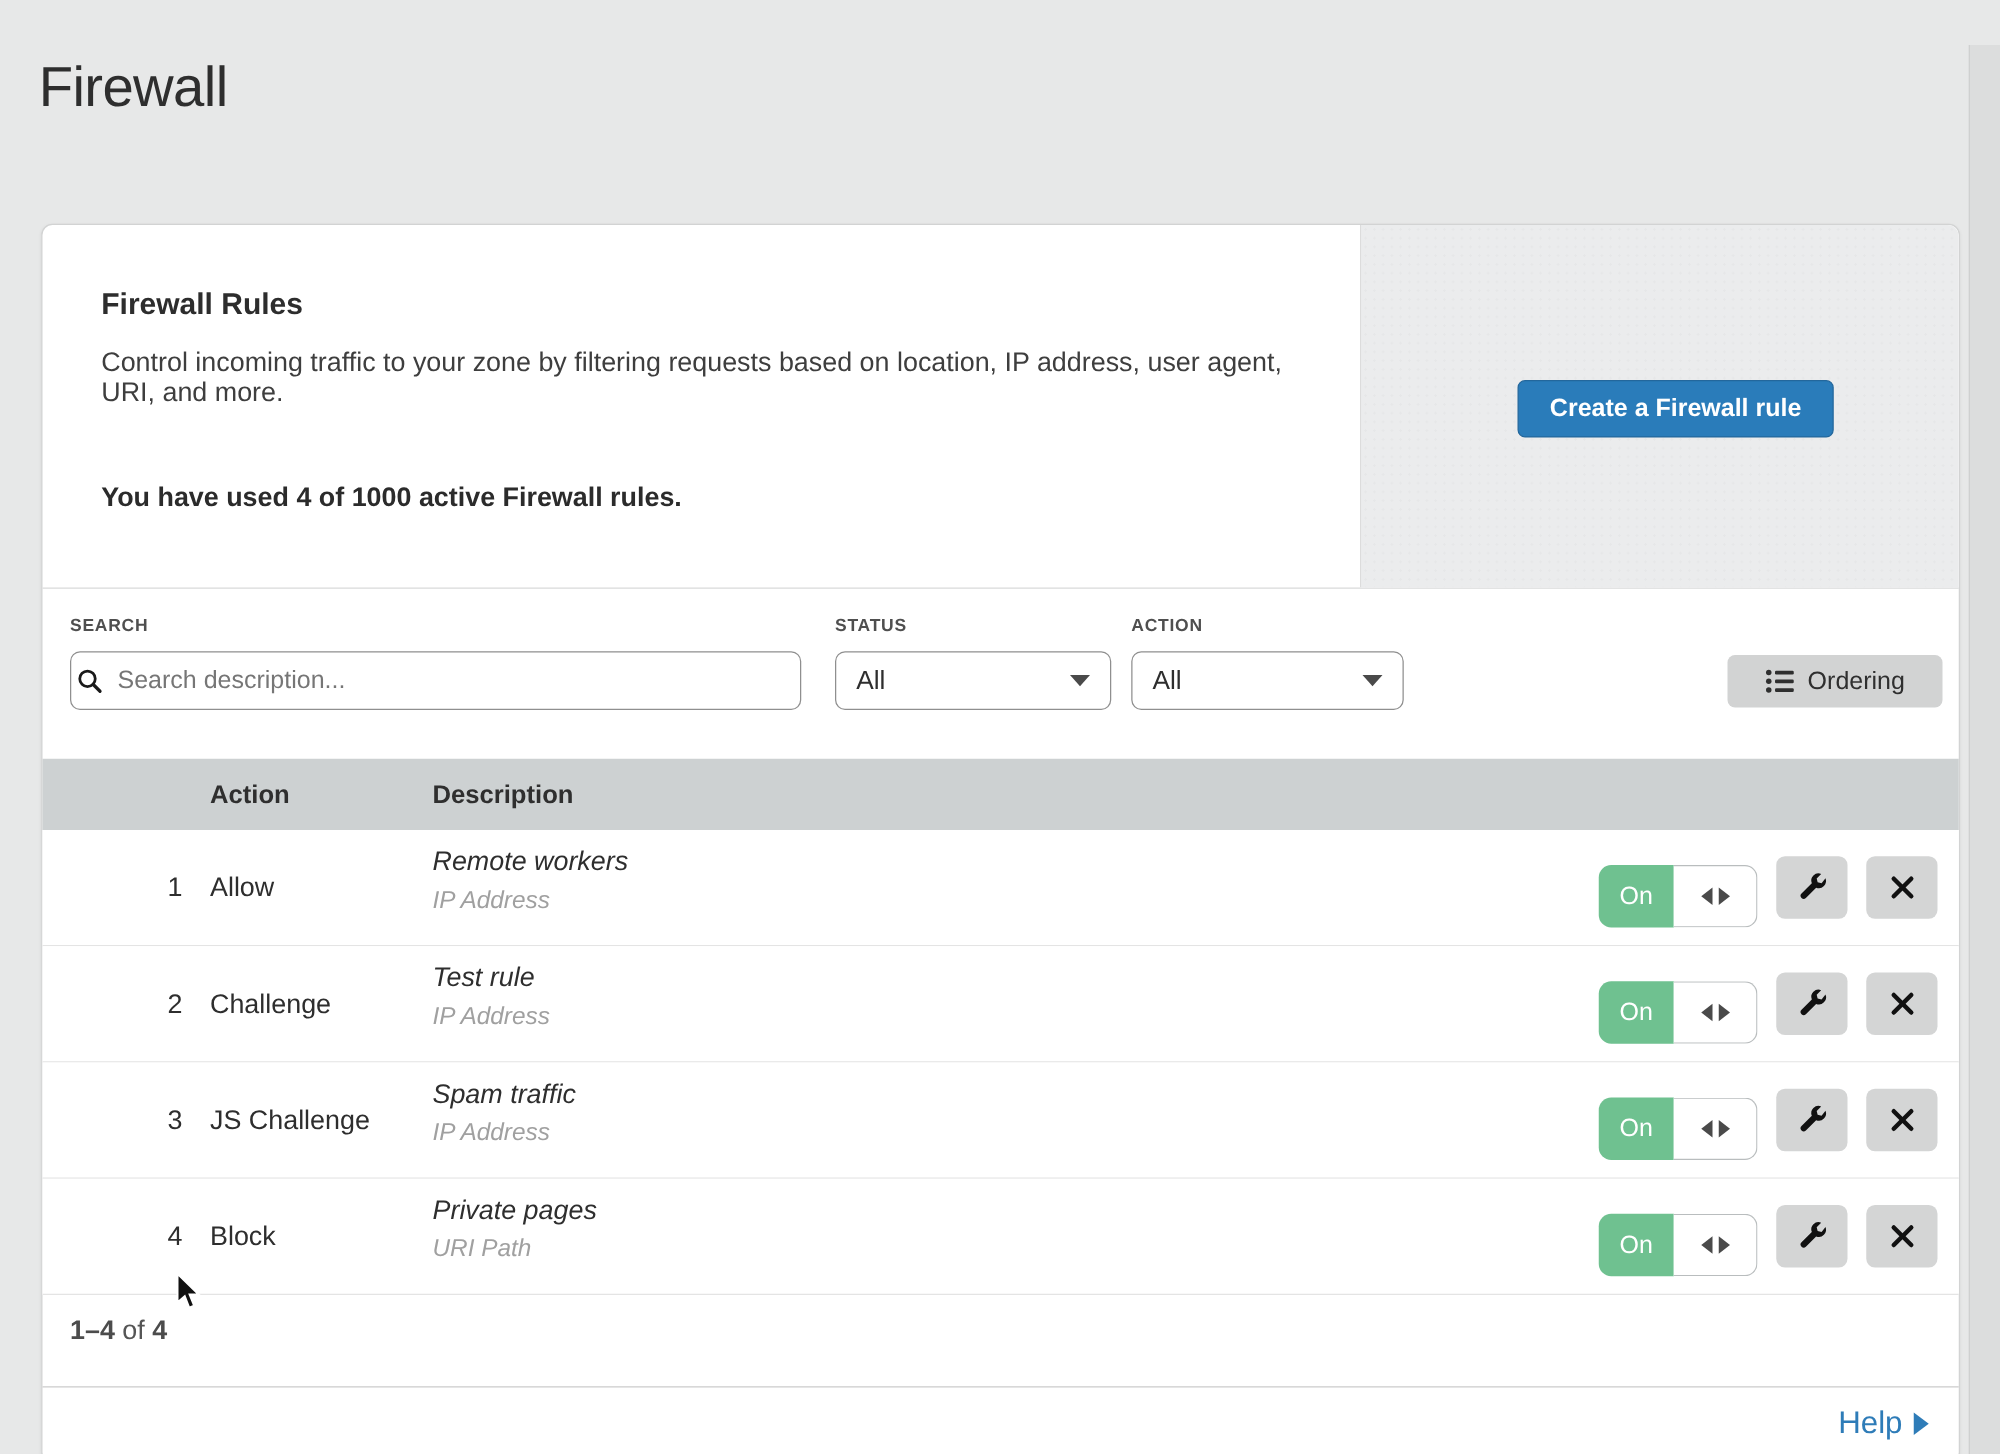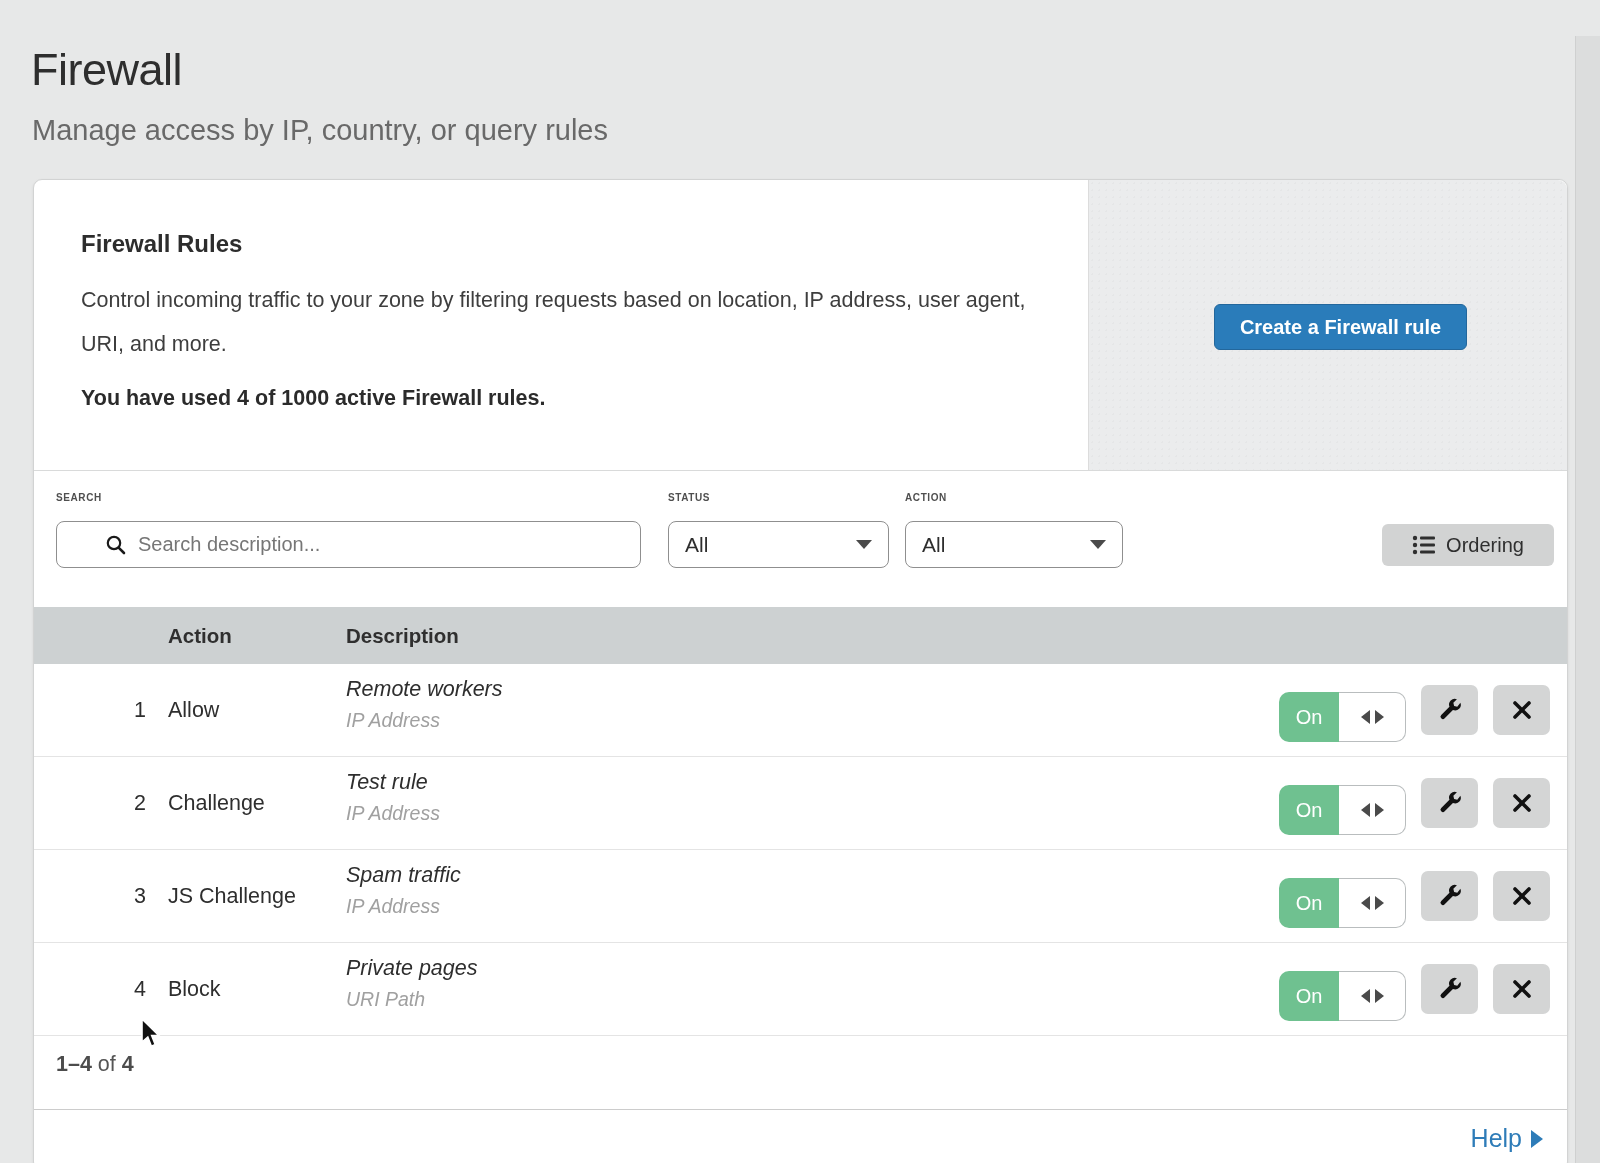--- a/index.html
+++ b/index.html
@@ -6,28 +6,28 @@
   .page{position:relative;width:1600px;height:1163px;background:#e7e8e8;overflow:hidden;margin-top:36px;}
   .right-strip{position:absolute;top:0;right:0;width:24px;height:100%;background:#dcdddd;border-left:1px solid #cfd0d0;}
   .page-title{position:absolute;left:31px;top:8px;font-size:45px;color:#2e2e2e;font-weight:500;letter-spacing:-0.5px;}
   .page-subtitle{position:absolute;left:32px;top:78px;font-size:29px;color:#696969;}
 
   .card{position:absolute;left:33px;top:143px;width:1535px;height:992px;background:#ffffff;border:1px solid #d2d3d3;border-radius:9px;box-shadow:0 1px 3px rgba(0,0,0,0.07);box-sizing:border-box;}
 
   
   .info-section{position:absolute;left:0;top:0;width:100%;height:291px;border-bottom:1px solid #d9dada;box-sizing:border-box;}
   .info-heading{position:absolute;left:47px;top:50px;font-size:24px;font-weight:700;color:#2d2d2d;}
-  .info-desc{position:absolute;left:47px;top:98px;width:945px;font-size:21.5px;line-height:44px;color:#3e3e3e;}
+  .info-desc{position:absolute;left:47px;top:98px;width:945px;font-size:21.5px;line-height:24px;color:#3e3e3e;}
   .info-usage{position:absolute;left:47px;top:206px;font-size:21.5px;font-weight:700;color:#2b2b2b;}
   .info-gray-panel{position:absolute;right:0;top:0;width:478px;height:290px;background:#ebeced;border-left:1px solid #dcdcdc;border-top-right-radius:9px;background-image:radial-gradient(rgba(0,0,0,0.025) 1px,transparent 1px);background-size:7px 7px;}
   .create-btn{position:absolute;left:125px;top:124px;width:253px;height:46px;background:#2a7cba;border:1px solid #23679c;border-radius:6px;color:#ffffff;font-size:20px;font-weight:600;font-family:inherit;cursor:pointer;}
 
   
-  .filter-label{position:absolute;font-size:10px;font-weight:700;color:#4f4f4f;letter-spacing:0.6px;top:312px;}
-  .search-box{position:absolute;left:22px;top:341px;width:585px;height:47px;border:1.5px solid #8f8f8f;border-radius:8px;background:#fff;box-sizing:border-box;display:flex;align-items:center;padding-left:23px;gap:9px;justify-content:flex-end;}
+  .filter-label{position:absolute;font-size:14px;font-weight:700;color:#4f4f4f;letter-spacing:0.6px;top:312px;}
+  .search-box{position:absolute;left:22px;top:341px;width:585px;height:47px;border:1.5px solid #8f8f8f;border-radius:8px;background:#fff;box-sizing:border-box;display:flex;align-items:center;padding-left:4px;gap:9px;}
   .search-box input{border:none;outline:none;font-size:20px;color:#333;width:500px;font-family:inherit;background:transparent;}
   .search-box input::placeholder{color:#767676;}
   .select-box{position:absolute;top:341px;height:47px;border:1.5px solid #8f8f8f;border-radius:8px;background:#fff;box-sizing:border-box;display:flex;align-items:center;padding:0 16px;font-size:21px;color:#2e2e2e;justify-content:space-between;cursor:pointer;}
   .caret-down{width:0;height:0;border-left:8px solid transparent;border-right:8px solid transparent;border-top:9px solid #4a4a4a;}
   .ordering-btn{position:absolute;left:1348px;top:344px;width:172px;height:42px;background:#d2d3d3;border:none;border-radius:6px;font-size:20px;color:#2f2f2f;font-family:inherit;display:flex;align-items:center;justify-content:center;gap:10px;cursor:pointer;}
 
   
   .table-header{position:absolute;left:0;top:427px;width:100%;height:57px;background:#cdd1d2;display:flex;align-items:center;}
   .th-action{position:absolute;left:134px;font-size:20.5px;font-weight:700;color:#2f2f2f;}
   .th-desc{position:absolute;left:312px;font-size:20.5px;font-weight:700;color:#2f2f2f;}
@@ -56,21 +56,20 @@
 
   .cursor{position:absolute;left:140px;top:982px;pointer-events:none;}
 </style>
 </head>
 <body>
 
 <div class="page">
   <div class="right-strip"></div>
 
   <div class="page-title">Firewall</div>
-  <div class="page-subtitle">Manage access by IP, country, or query rules</div>
 
   <div class="card">
 
     <div class="info-section">
       <div class="info-heading">Firewall Rules</div>
       <div class="info-desc">Control incoming traffic to your zone by filtering requests based on location, IP address, user agent, URI, and more.</div>
       <div class="info-usage">You have used 4 of 1000 active Firewall rules.</div>
       <div class="info-gray-panel">
         <button class="create-btn">Create a Firewall rule</button>
       </div>

